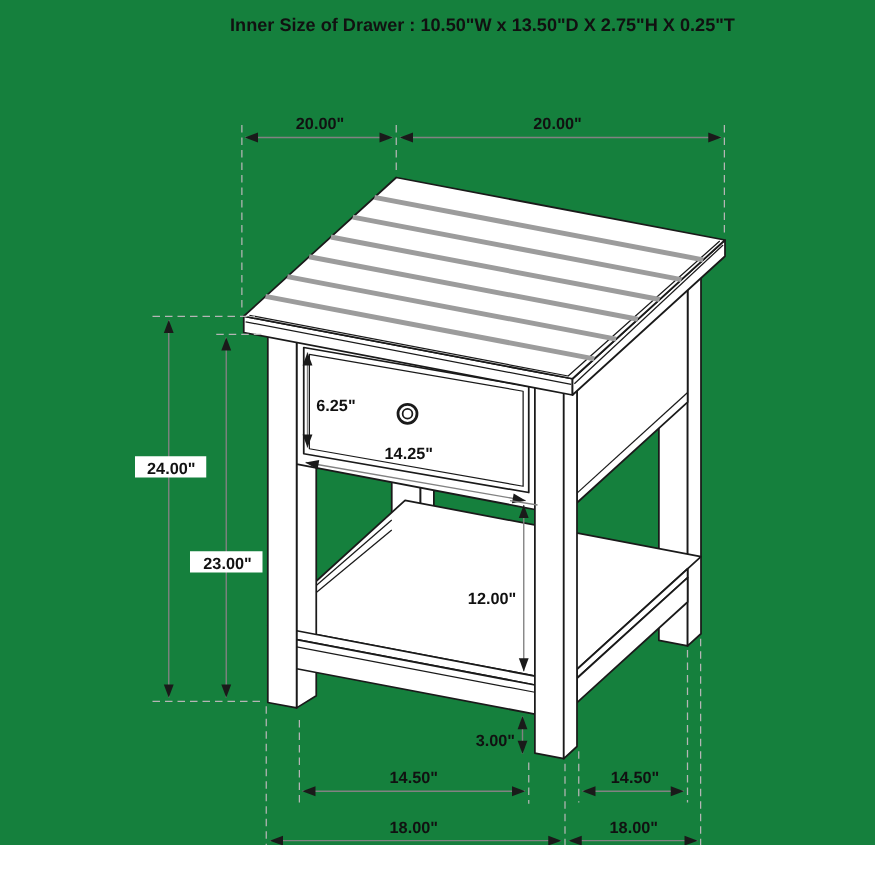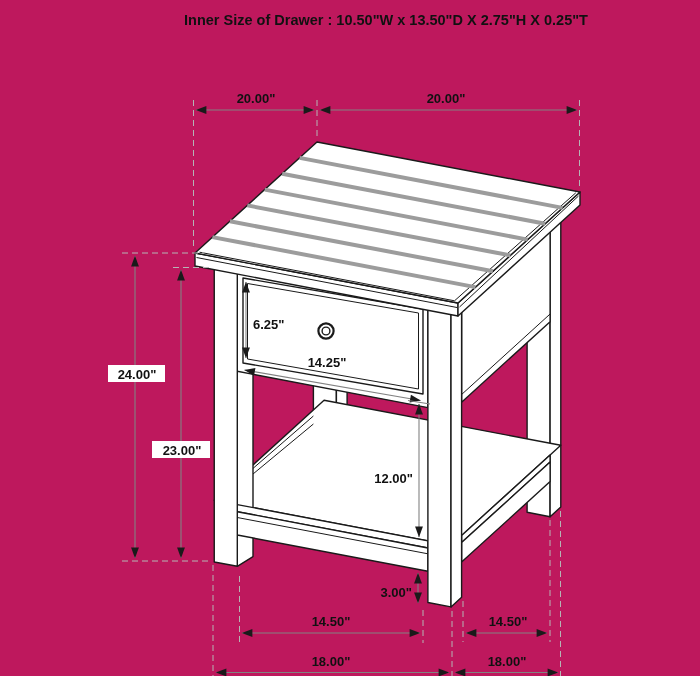--- a/index.html
+++ b/index.html
@@ -1,16 +1,16 @@
 <!DOCTYPE html>
 <html><head>
 <meta charset="utf-8">
 <style>
   html,body{margin:0;padding:0;background:#ffffff;}
-  #stage{position:relative;width:700px;height:676px;background:#be185d;overflow:hidden;
+  #stage{position:relative;width:700px;height:676px;background:#15803d;overflow:hidden;
          font-family:"Liberation Sans", sans-serif;}
   svg text{font-family:"Liberation Sans", sans-serif;font-weight:bold;fill:#111111;}
   .dim-label{font-size:13px;}
   .title-label{font-size:14.5px;}
   .part{fill:#ffffff;stroke:#1a1a1a;stroke-width:1.4;stroke-linejoin:round;}
   .edge{fill:none;stroke:#1a1a1a;stroke-width:1;stroke-linejoin:round;}
   .slat{fill:none;stroke:#9c9c9c;stroke-width:4;stroke-linecap:butt;}
   .dim{stroke:#828282;stroke-width:1.1;fill:none;}
   .ext{stroke:#b5b5b5;stroke-width:1;stroke-dasharray:6 4;fill:none;}
   .knob{fill:none;stroke:#1a1a1a;}

